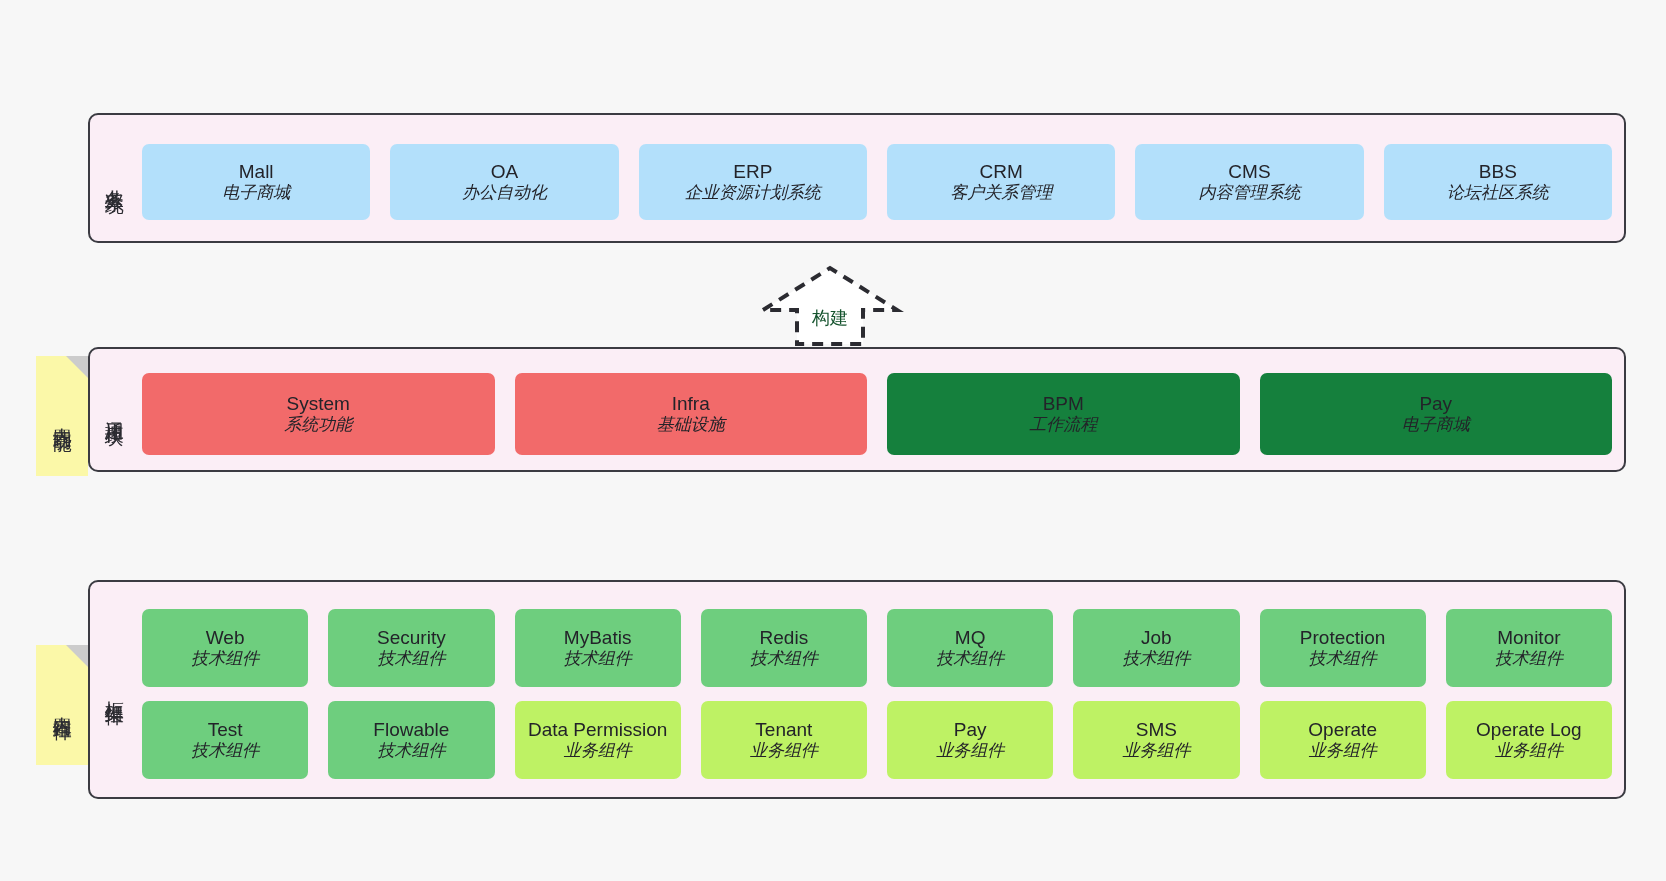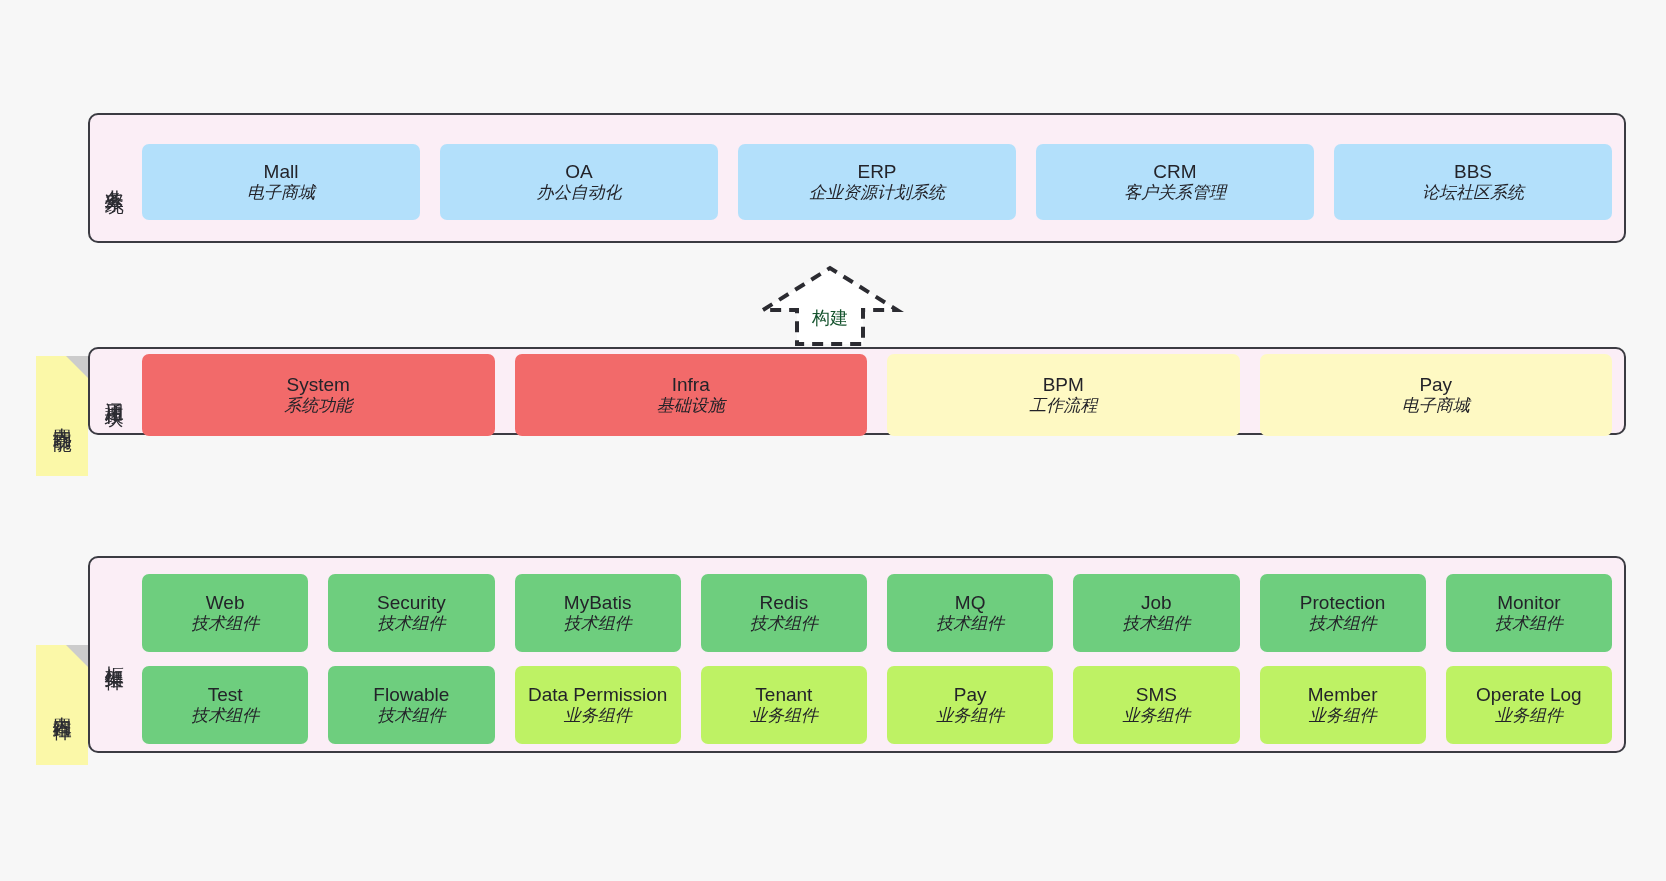--- a/index.html
+++ b/index.html
@@ -85,21 +85,21 @@
     font-style: italic;
   }
 
   .h-biz   { height: 76px; }
   .h-mod   { height: 82px; }
   .h-comp  { height: 78px; }
 
   
   .fill-blue        { background: #b3e0fb; }
   .fill-red         { background: #f26a6a; }
-  .fill-pink        { background: #fef9c3; }
+  .fill-pink        { background: #15803d; }
   .fill-green-dark  { background: #6ece7e; }
   .fill-green-light { background: #bef264; }
 
   
   .note {
     position: absolute;
     background: #fbf8a8;
     display: flex;
     align-items: center;
     justify-content: center;
@@ -156,39 +156,43 @@
         </div>
         <div class="node h-biz fill-blue">
           <span class="n-title">ERP</span>
           <span class="n-sub">企业资源计划系统</span>
         </div>
         <div class="node h-biz fill-blue">
           <span class="n-title">CRM</span>
           <span class="n-sub">客户关系管理</span>
         </div>
         <div class="node h-biz fill-blue">
+          <span class="n-title">CMS</span>
+          <span class="n-sub">内容管理系统</span>
+        </div>
+        <div class="node h-biz fill-blue">
           <span class="n-title">BBS</span>
           <span class="n-sub">论坛社区系统</span>
         </div>
       </div>
     </div>
   </div>
 
   <div class="arrow" style="left:753px; top:262px; width:154px; height:86px;">
     <svg width="154" height="86" viewBox="0 0 154 86">
       <path d="M 10 48 L 77 6 L 144 48 L 110 48 L 110 82 L 44 82 L 44 48 Z" fill="#ffffff" stroke="#2b2b31" stroke-width="4" stroke-dasharray="11 8" stroke-linejoin="miter"></path>
     </svg>
     <div class="arrow-label" style="top:44px;">构建</div>
   </div>
 
   <div class="note" style="left:36px; top:356px; width:52px; height:120px;">
     <span>内置功能</span>
   </div>
 
-  <div class="layer" style="left:88px; top:347px; width:1538px; height:88px;">
+  <div class="layer" style="left:88px; top:347px; width:1538px; height:125px;">
     <div class="layer-title">通用模块</div>
     <div class="layer-body">
       <div class="row">
         <div class="node h-mod fill-red">
           <span class="n-title">System</span>
           <span class="n-sub">系统功能</span>
         </div>
         <div class="node h-mod fill-red">
           <span class="n-title">Infra</span>
           <span class="n-sub">基础设施</span>
@@ -203,21 +207,21 @@
         </div>
       </div>
     </div>
   </div>
 
 
   <div class="note" style="left:36px; top:645px; width:52px; height:120px;">
     <span>内置组件</span>
   </div>
 
-  <div class="layer" style="left:88px; top:556px; width:1538px; height:197px;">
+  <div class="layer" style="left:88px; top:580px; width:1538px; height:219px;">
     <div class="layer-title">框架组件</div>
     <div class="layer-body">
 
       <div class="row">
         <div class="node h-comp fill-green-dark">
           <span class="n-title">Web</span>
           <span class="n-sub">技术组件</span>
         </div>
         <div class="node h-comp fill-green-dark">
           <span class="n-title">Security</span>
@@ -268,21 +272,21 @@
         </div>
         <div class="node h-comp fill-green-light">
           <span class="n-title">Pay</span>
           <span class="n-sub">业务组件</span>
         </div>
         <div class="node h-comp fill-green-light">
           <span class="n-title">SMS</span>
           <span class="n-sub">业务组件</span>
         </div>
         <div class="node h-comp fill-green-light">
-          <span class="n-title">Member</span>
+          <span class="n-title">Operate</span>
           <span class="n-sub">业务组件</span>
         </div>
         <div class="node h-comp fill-green-light">
           <span class="n-title">Operate Log</span>
           <span class="n-sub">业务组件</span>
         </div>
       </div>
 
     </div>
   </div>

